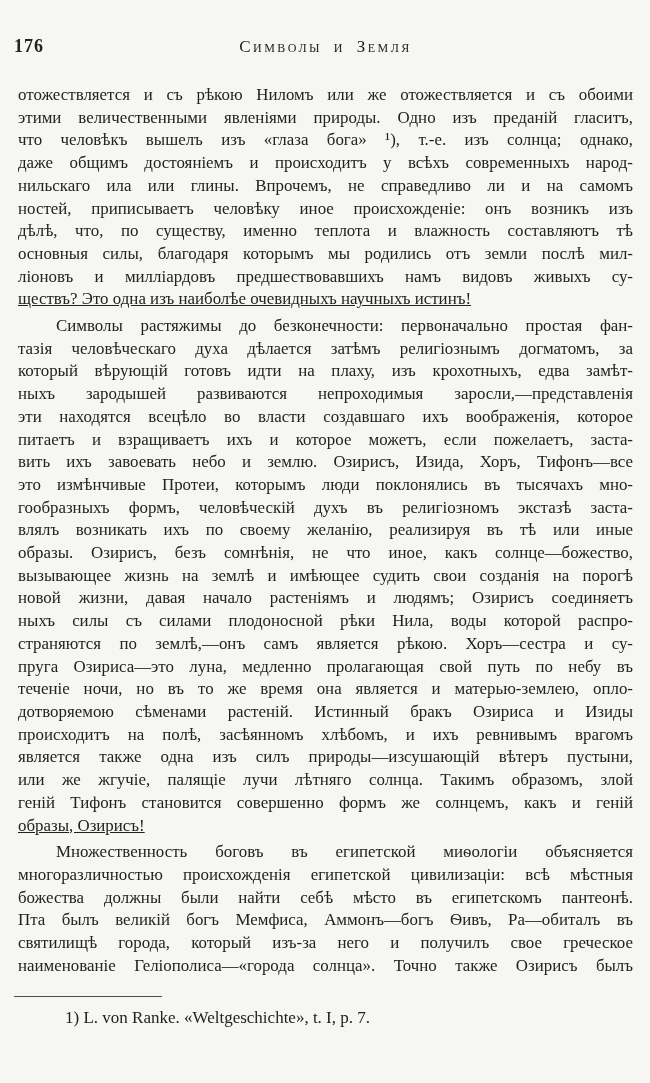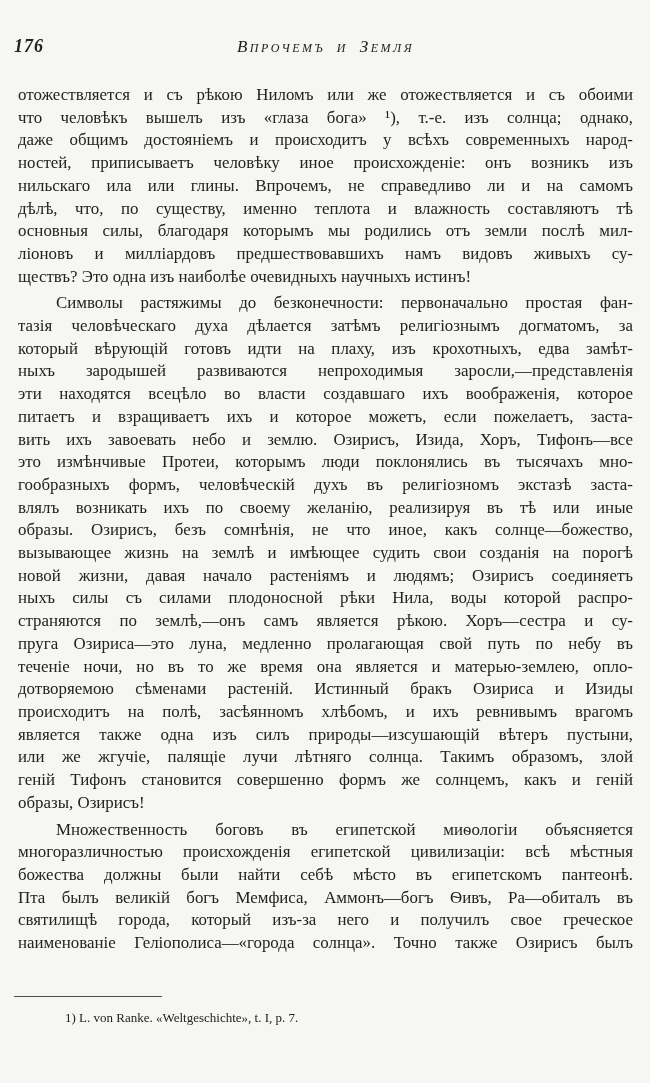--- a/index.html
+++ b/index.html
@@ -16,21 +16,20 @@
   }
   .page{
     position:relative;
     width:650px;height:1083px;
     box-sizing:border-box;
   }
   .page-header{
     position:absolute;
     top:36px;left:14px;right:13px;
     height:22px;
-    font-style:italic;
   }
   .page-number{
     position:absolute;left:0;top:0;
     font-size:18px;font-weight:bold;
     letter-spacing:1px;
   }
   .running-title{
     position:absolute;left:0;right:0;top:1px;
     text-align:center;
     font-size:17px;
@@ -48,54 +47,56 @@
   .paragraph{margin:4px;}
   .line{
     text-align:justify;
     text-align-last:justify;
     white-space:normal;
   }
   .line.indent{text-indent:38px;}
   .line.last{
     text-align:center;
     text-align-last:left;
+    text-decoration:underline;
   }
   .page-footer{
     position:absolute;
     left:14px;top:990px;
     width:623px;
   }
   .footnote-rule{
     width:148px;height:0;
     border-top:1.5px solid #4a4a4a;
     margin:6px 0 12px 0;
   }
   .footnote{
-    font-size:13px;
+    font-size:17px;
     line-height:18px;
     padding-left:51px;
   }
 </style>
 </head>
 <body>
 
 <div class="page">
 
   <div class="page-header">
     <span class="page-number">176</span>
-    <span class="running-title">Впрочемъ и Земля</span>
+    <span class="running-title">Символы и Земля</span>
   </div>
 
   <div class="body-text">
       <div class="paragraph">
         <div class="line">отожествляется и съ рѣкою Ниломъ или же отожествляется и съ обоими</div>
+        <div class="line">этими величественными явленіями природы. Одно изъ преданій гласитъ,</div>
         <div class="line">что человѣкъ вышелъ изъ «глаза бога» ¹), т.-е. изъ солнца; однако,</div>
         <div class="line">даже общимъ достояніемъ и происходитъ у всѣхъ современныхъ народ-</div>
+        <div class="line">нильскаго ила или глины. Впрочемъ, не справедливо ли и на самомъ</div>
         <div class="line">ностей, приписываетъ человѣку иное происхожденіе: онъ возникъ изъ</div>
-        <div class="line">нильскаго ила или глины. Впрочемъ, не справедливо ли и на самомъ</div>
         <div class="line">дѣлѣ, что, по существу, именно теплота и влажность составляютъ тѣ</div>
         <div class="line">основныя силы, благодаря которымъ мы родились отъ земли послѣ мил-</div>
         <div class="line">ліоновъ и милліардовъ предшествовавшихъ намъ видовъ живыхъ су-</div>
         <div class="line last">ществъ? Это одна изъ наиболѣе очевидныхъ научныхъ истинъ!</div>
       </div>
       <div class="paragraph">
         <div class="line indent">Символы растяжимы до безконечности: первоначально простая фан-</div>
         <div class="line">тазія человѣческаго духа дѣлается затѣмъ религіознымъ догматомъ, за</div>
         <div class="line">который вѣрующій готовъ идти на плаху, изъ крохотныхъ, едва замѣт-</div>
         <div class="line">ныхъ зародышей развиваются непроходимыя заросли,—представленія</div>

